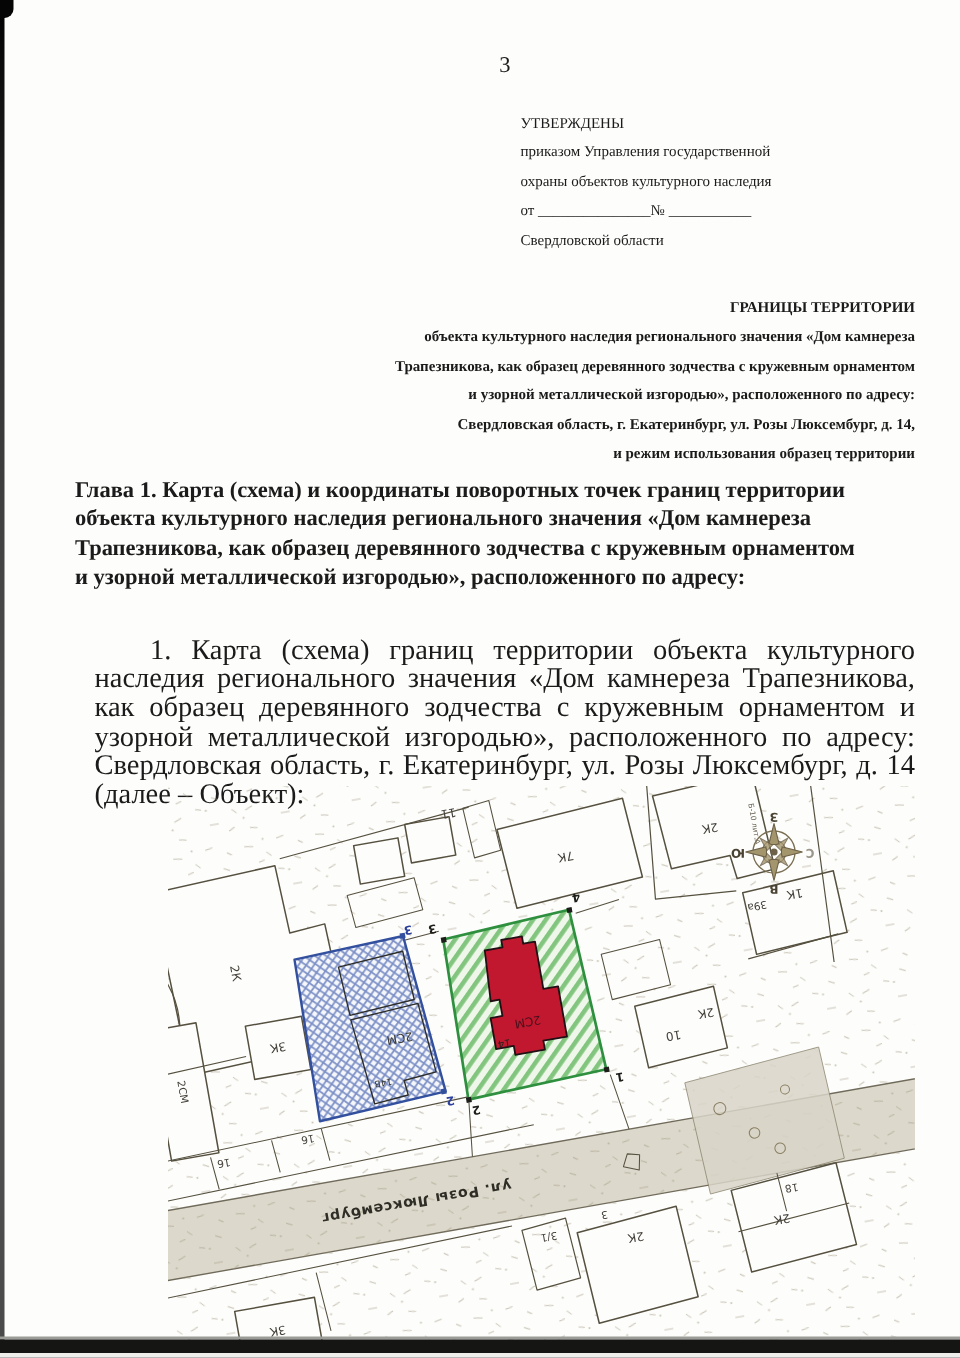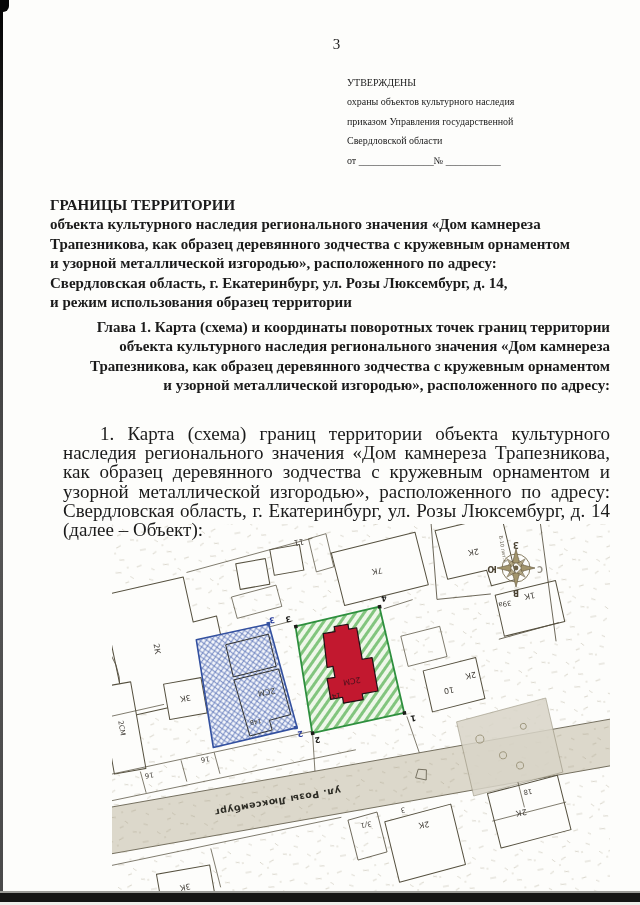--- a/index.html
+++ b/index.html
@@ -2,23 +2,23 @@
 <html><head>
 <meta charset="utf-8">
 <style>
   html,body{margin:0;padding:0;background:#777;}
   .page{position:relative;width:640px;height:905px;background:#fdfdfb;overflow:hidden;
         font-family:"Liberation Serif", serif;color:#1b1b1b;}
   .pagenum{position:absolute;top:36px;left:63px;width:547px;text-align:center;
            font-size:15px;}
   .approval{position:absolute;top:73px;left:347px;font-size:10px;line-height:19.4px;
             white-space:nowrap;}
-  .title-block{position:absolute;top:196px;left:50px;width:560px;text-align:left;
-               font-weight:bold;font-size:15px;line-height:19.4px;}
-  .chapter-block{position:absolute;top:318px;left:50px;width:560px;text-align:right;
+  .title-block{position:absolute;top:196px;left:50px;width:560px;text-align:right;
+               font-weight:bold;font-size:10px;line-height:19.4px;}
+  .chapter-block{position:absolute;top:318px;left:50px;width:560px;text-align:left;
                  font-weight:bold;font-size:15px;line-height:19.4px;}
   .para{position:absolute;top:424px;left:63px;width:547px;font-size:19px;
         line-height:19.2px;text-align:justify;text-indent:37px;}
   .map-wrap{position:absolute;top:524px;left:112px;width:498px;height:370px;}
   .edge-left{position:absolute;left:0;top:0;width:3px;height:894px;
              background:linear-gradient(to bottom,#000 0%,#2e2e2e 20%,#555 60%,#4a4a4a 100%);}
   .edge-corner{position:absolute;left:0;top:0;width:9px;height:12px;background:#050505;
                border-bottom-right-radius:6px;}
   .edge-bottom-soft{position:absolute;left:0;top:891px;width:640px;height:2px;background:#9b9b97;}
   .edge-bottom{position:absolute;left:0;top:893px;width:640px;height:9px;background:#151514;}
@@ -27,24 +27,24 @@
 </style>
 </head>
 <body>
 
 <div class="page">
 
   <div class="pagenum">3</div>
 
   <div class="approval">
     <div>УТВЕРЖДЕНЫ</div>
+    <div>приказом Управления государственной</div>
     <div>охраны объектов культурного наследия</div>
-    <div>приказом Управления государственной</div>
+    <div>от _______________№ ___________</div>
     <div>Свердловской области</div>
-    <div>от _______________№ ___________</div>
   </div>
 
   <div class="title-block">
     <div>ГРАНИЦЫ ТЕРРИТОРИИ</div>
     <div>объекта культурного наследия регионального значения «Дом камнереза</div>
     <div>Трапезникова, как образец деревянного зодчества с кружевным орнаментом</div>
     <div>и узорной металлической изгородью», расположенного по адресу:</div>
     <div>Свердловская область, г. Екатеринбург, ул. Розы Люксембург, д. 14,</div>
     <div>и режим использования образец территории</div>
   </div>

